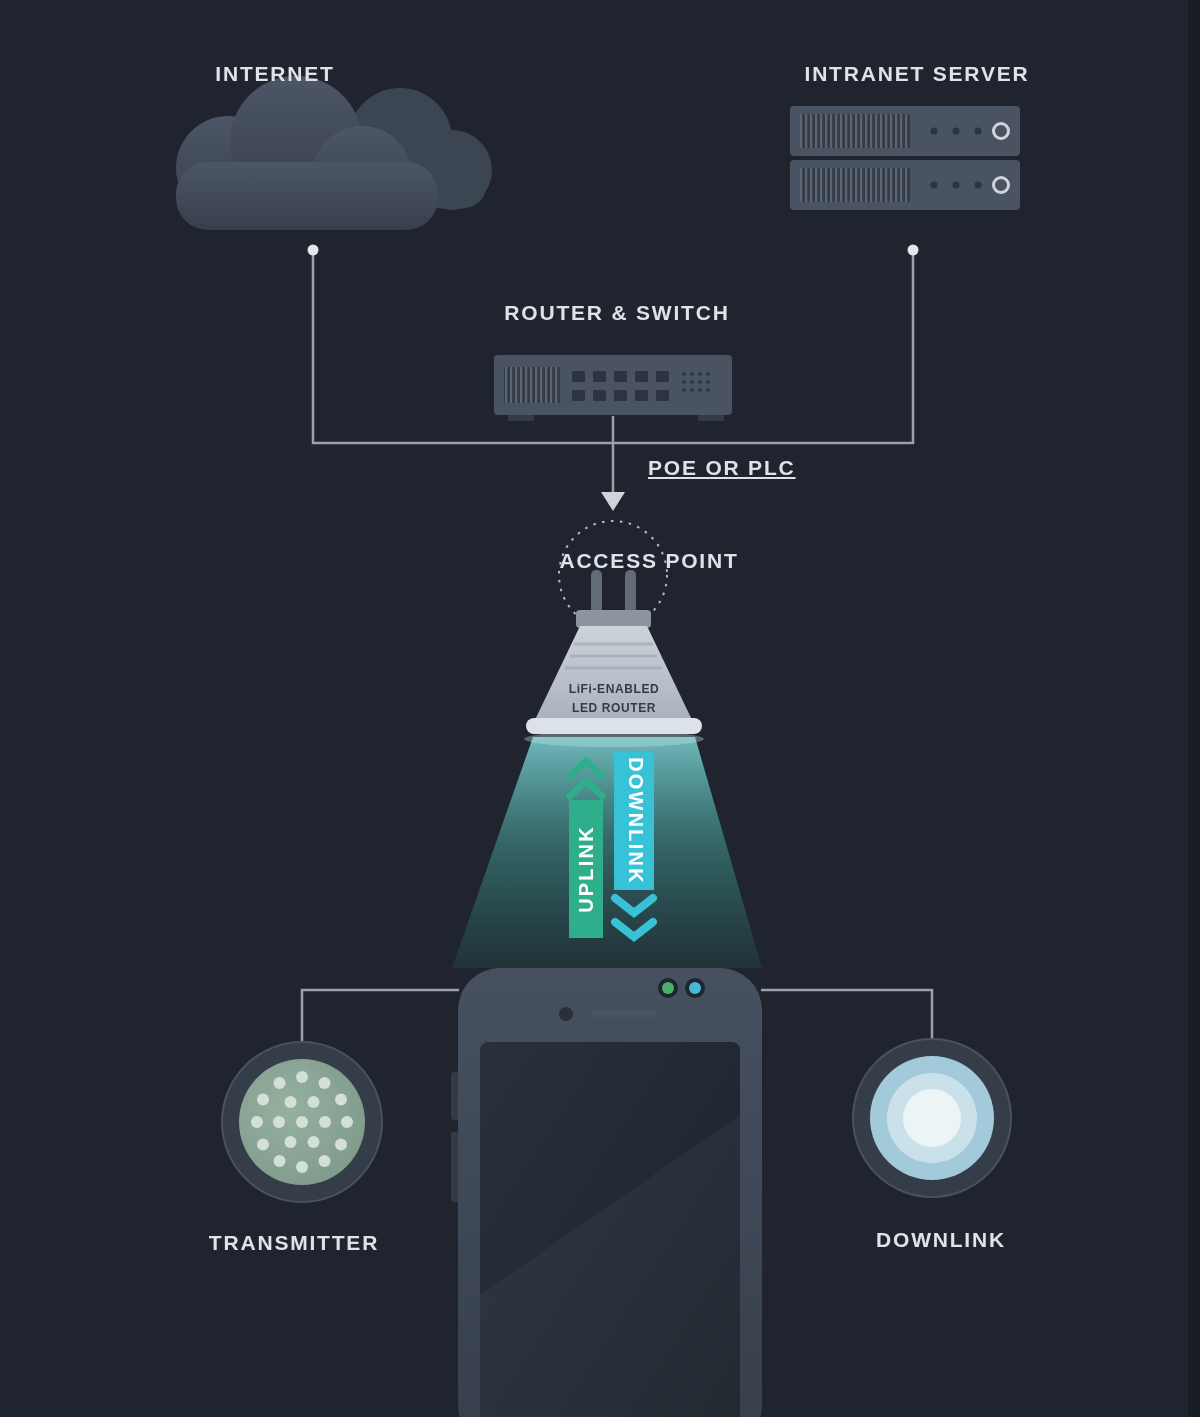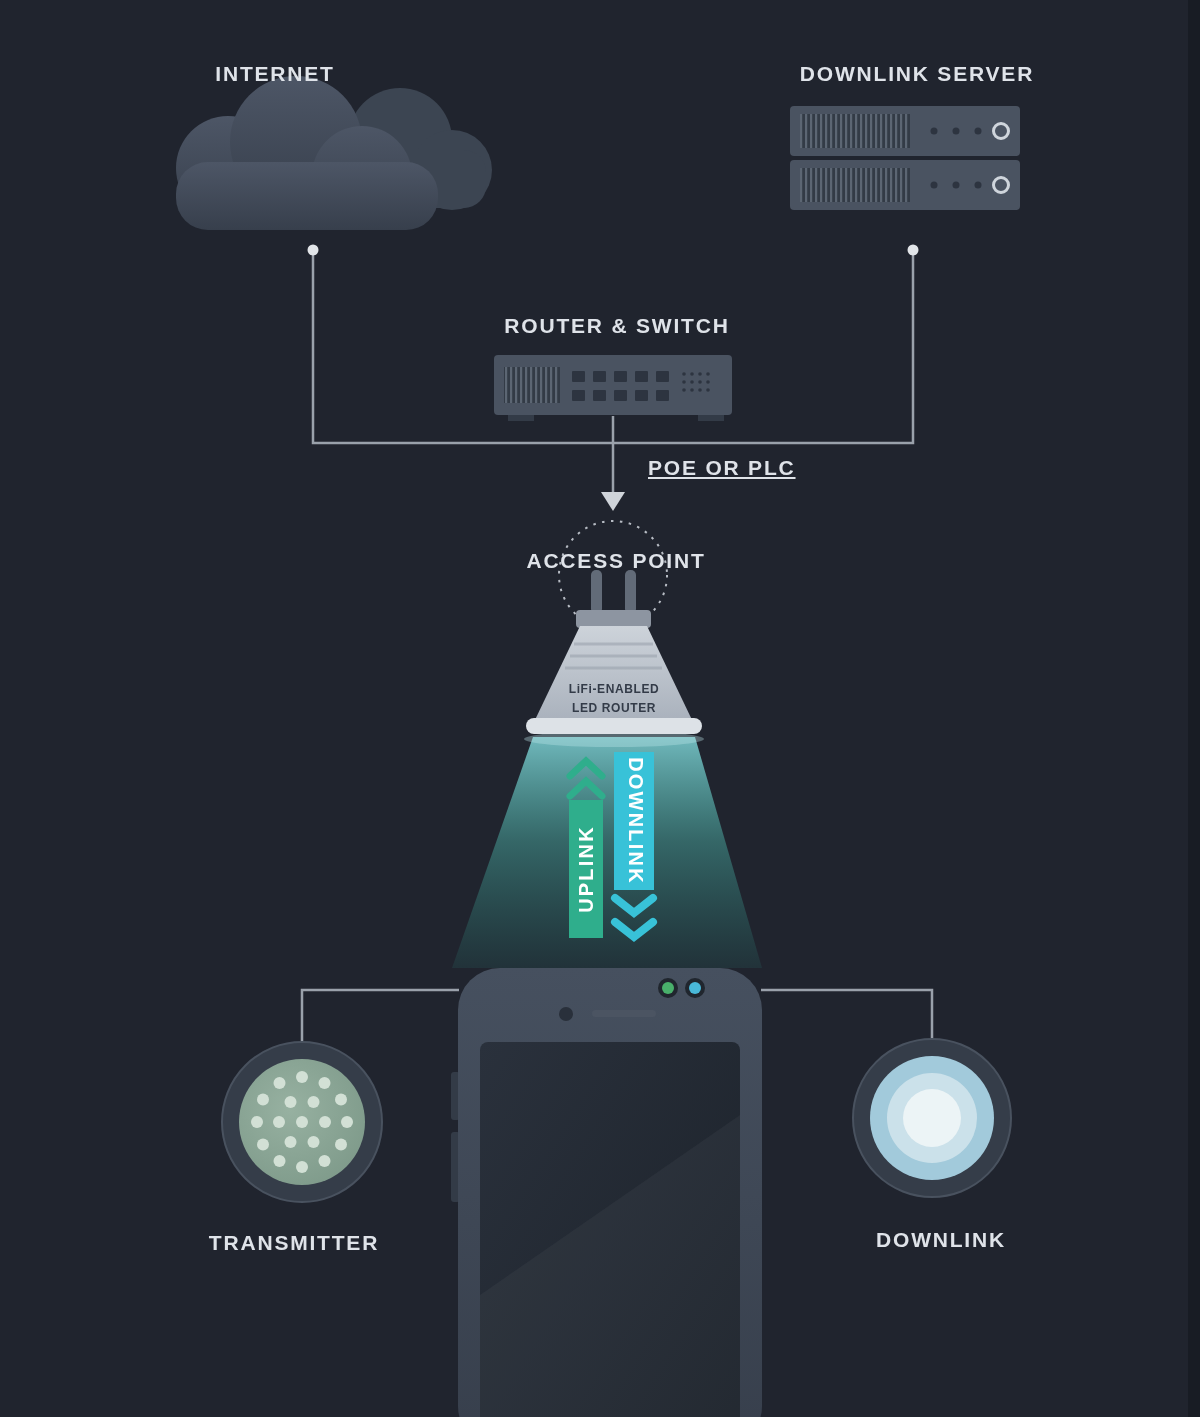--- a/index.html
+++ b/index.html
@@ -217,27 +217,27 @@
     <g>
       <circle cx="932" cy="1118" r="79" fill="#353d49" stroke="#49525f" stroke-width="2"></circle>
       <circle cx="932" cy="1118" r="62" fill="#a2cadb"></circle>
       <circle cx="932" cy="1118" r="45" fill="#cbe1ea"></circle>
       <circle cx="932" cy="1118" r="29" fill="#ecf4f6"></circle>
     </g>
   </svg>
 
   <div class="label" style="left:275px;top:74px">INTERNET</div>
 
-  <div class="label" style="left:917px;top:74px">DOWNLINK SERVER</div>
-
-  <div class="label" style="left:617px;top:326px">ROUTER &amp; SWITCH</div>
+  <div class="label" style="left:917px;top:74px">INTRANET SERVER</div>
+
+  <div class="label" style="left:617px;top:313px">ROUTER &amp; SWITCH</div>
 
   <div class="label left-anchor" style="left:648px;top:468px">POE OR PLC</div>
 
-  <div class="label" style="left:616px;top:561px">ACCESS POINT</div>
+  <div class="label" style="left:649px;top:561px">ACCESS POINT</div>
 
   <div class="bulb-text" style="left:614px;top:689px">LiFi-ENABLED</div>
   <div class="bulb-text" style="left:614px;top:708px">LED ROUTER</div>
 
   <div class="vlabel up" style="left:586px;top:869px">UPLINK</div>
 
   <div class="vlabel down" style="left:635px;top:821px">DOWNLINK</div>
 
   <div class="label" style="left:294px;top:1243px">TRANSMITTER</div>
 

